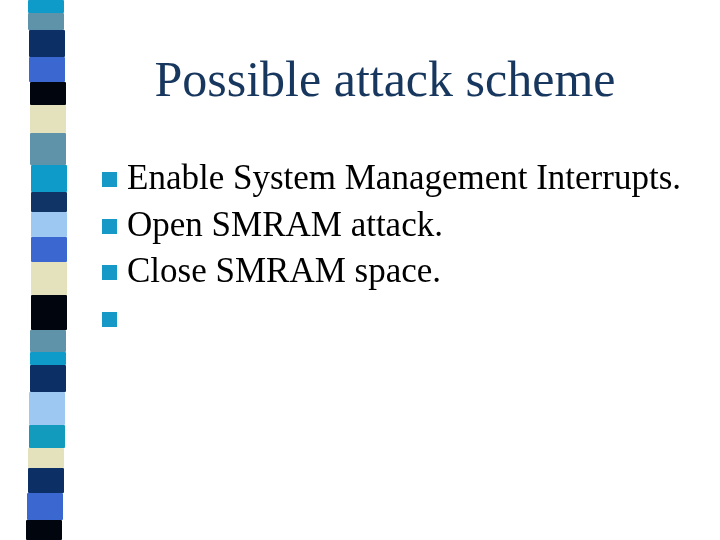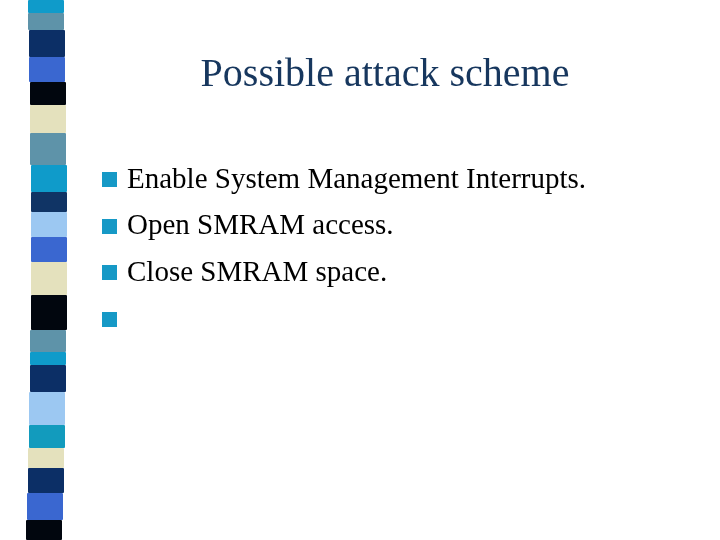--- a/index.html
+++ b/index.html
@@ -27,37 +27,37 @@
     width: 36px;
     border-radius: 1px;
   }
   
   #title {
     position: absolute;
     left: 120px;
     top: 48px;
     width: 530px;
     text-align: center;
-    font-size: 40px;
+    font-size: 50px;
     line-height: 1.25;
     color: #17375e;
     white-space: nowrap;
   }
   
   #bullets {
     position: absolute;
     left: 102px;
     top: 155px;
     width: 615px;
   }
   .bullet-item {
     display: flex;
     align-items: center;
     height: 46.5px;
-    font-size: 29px;
+    font-size: 35px;
     color: #000000;
     white-space: nowrap;
   }
   .bullet-square {
     display: inline-block;
     width: 15px;
     height: 15px;
     margin-right: 10px;
     margin-top: 3px;
     flex-shrink: 0;
@@ -95,21 +95,21 @@
 
   <h1 id="title" style="margin:0; font-weight:normal;">Possible attack scheme</h1>
 
   <div id="bullets">
       <div class="bullet-item">
         <span class="bullet-square" style="background: rgb(22, 153, 198);"></span>
         <span>Enable System Management Interrupts.</span>
       </div>
       <div class="bullet-item">
         <span class="bullet-square" style="background: rgb(22, 153, 198);"></span>
-        <span>Open SMRAM access.</span>
+        <span>Open SMRAM attack.</span>
       </div>
       <div class="bullet-item">
         <span class="bullet-square" style="background: rgb(22, 153, 198);"></span>
         <span>Close SMRAM space.</span>
       </div>
       <div class="bullet-item">
         <span class="bullet-square" style="background: rgb(22, 153, 198);"></span>
       </div>
     </div>
 

